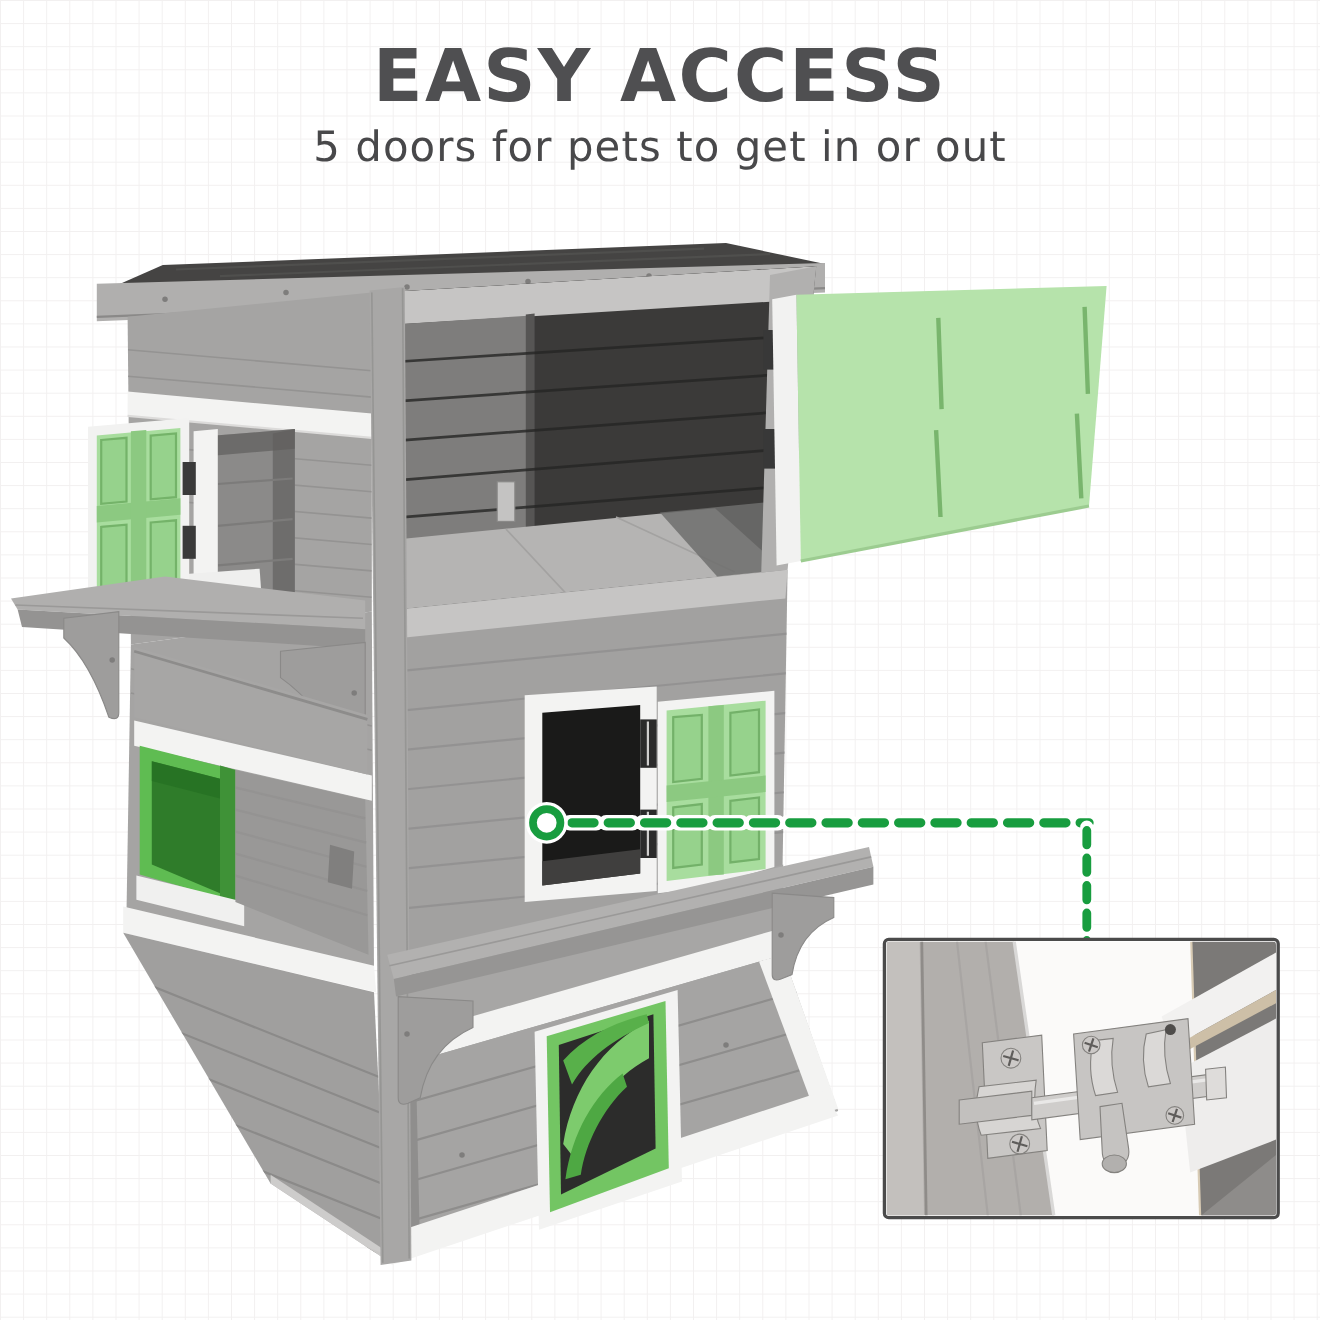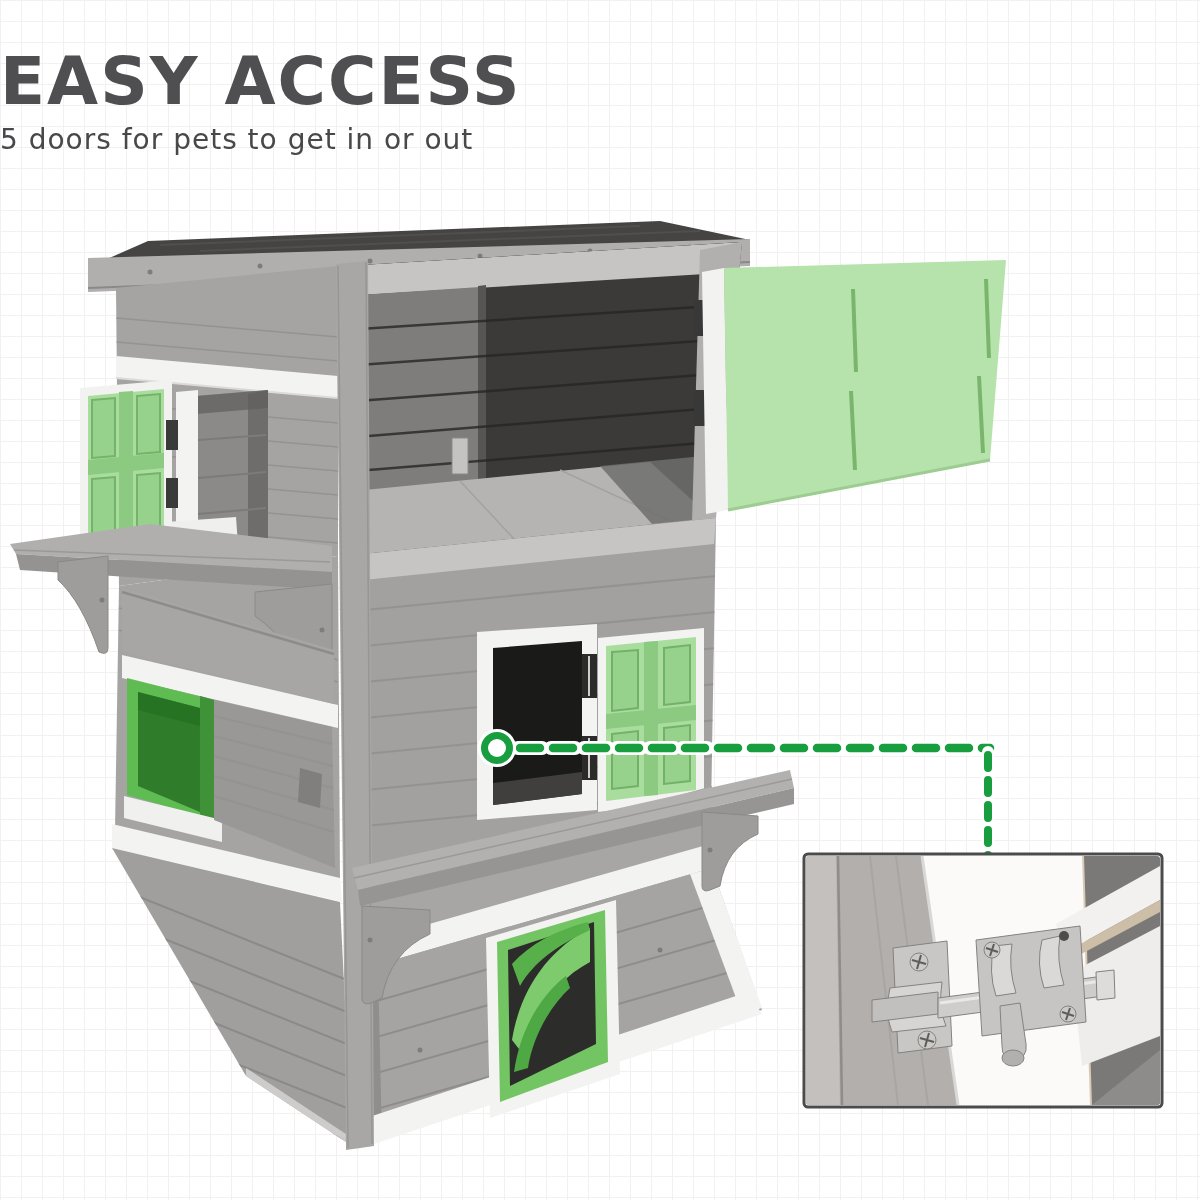--- a/index.html
+++ b/index.html
@@ -24,27 +24,27 @@
   html,body{margin:0;padding:0;}
   body{font-family:"DejaVu Sans","Liberation Sans",sans-serif;background:#fff;}
   .page{
     position:relative;width:1200px;height:1200px;overflow:hidden;
     background-color:var(--bg);
     background-image:
       linear-gradient(to right, var(--grid-color) 1px, transparent 1px),
       linear-gradient(to bottom, var(--grid-color) 1px, transparent 1px);
     background-size:21px 21px;
   }
-  .header{position:absolute;top:16px;left:0;width:1200px;z-index:2;}
+  .header{position:absolute;top:4px;left:0;width:1200px;text-align:center;z-index:2;}
   .title{
     margin:30px 0 0 0;font-size:66px;font-weight:bold;letter-spacing:2px;
     color:var(--title-color);line-height:1.1;
   }
   .subtitle{
-    margin:4px 0 0 0;font-size:28px;font-weight:normal;letter-spacing:1px;
+    margin:4px 0 0 0;font-size:38px;font-weight:normal;letter-spacing:1px;
     color:var(--subtitle-color);
   }
   svg.scene{position:absolute;top:0;left:0;z-index:1;}
 </style>
 </head>
 <body>
 
 <div class="page">
 
   <div class="header">

